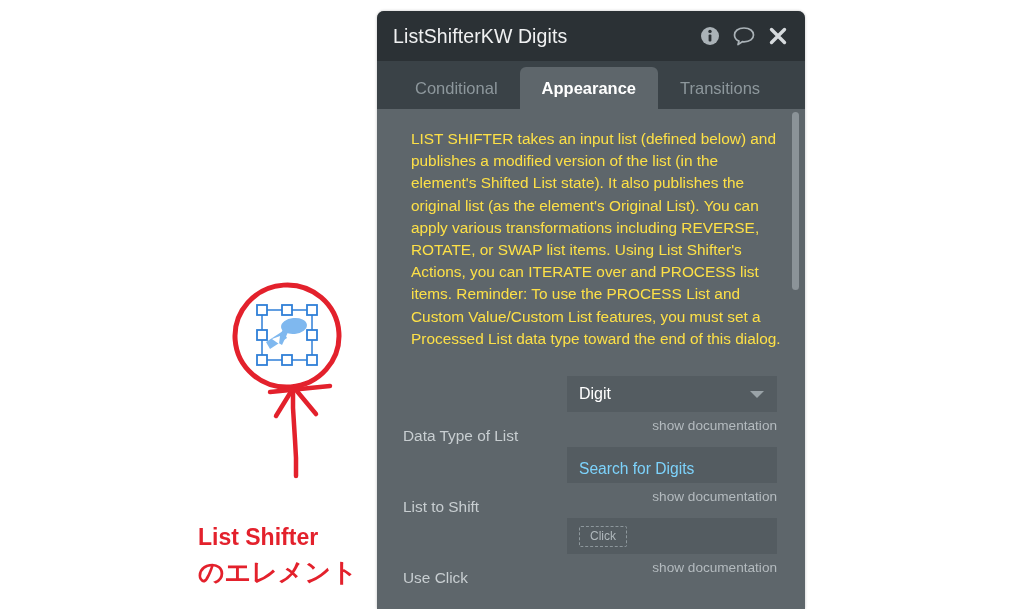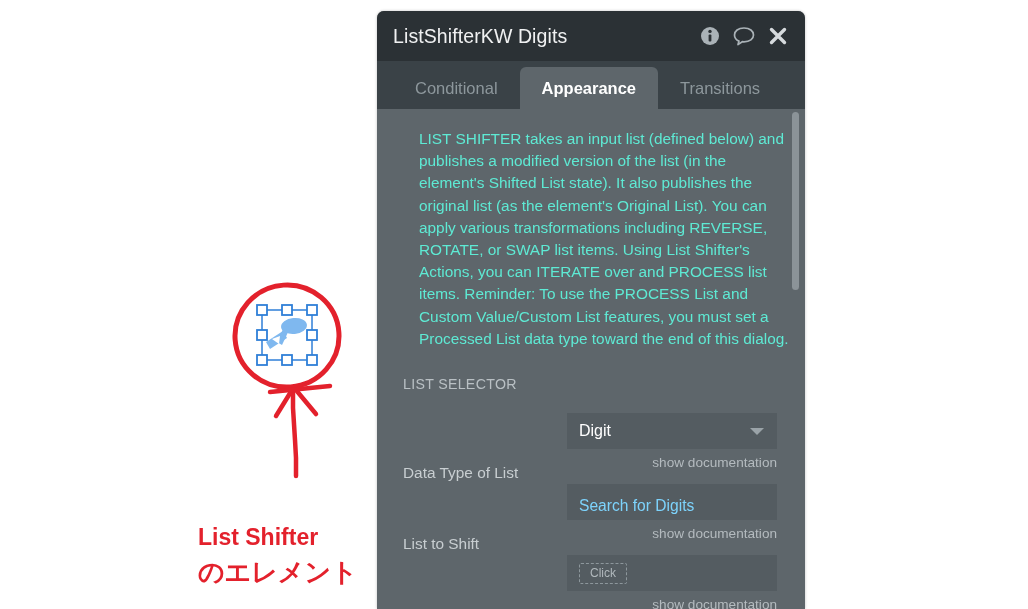--- a/index.html
+++ b/index.html
@@ -122,24 +122,24 @@
     height: 500px;
     padding: 0;
     box-sizing: border-box;
     overflow: hidden;
   }
   #body-inner {
     padding: 19px 28px 0 26px;
   }
 
   #description {
-    color: #5eead4;
+    color: #fde047;
     font-size: 15.4px;
     line-height: 22.2px;
-    margin: 0 0 26px 16px;
+    margin: 0 0 26px 8px;
     width: 375px;
   }
 
   .section-label {
     color: #b9c0c4;
     font-size: 14.2px;
     letter-spacing: 0.3px;
     margin-bottom: 21px;
   }
 
@@ -322,21 +322,20 @@
     <div class="tab">Conditional</div>
     <div class="tab active">Appearance</div>
     <div class="tab">Transitions</div>
   </div>
 
   <div id="dialog-body">
     <div id="body-inner">
 
       <p id="description">LIST SHIFTER takes an input list (defined below) and publishes a modified version of the list (in the element's Shifted List state). It also publishes the original list (as the element's Original List). You can apply various transformations including REVERSE, ROTATE, or SWAP list items. Using List Shifter's Actions, you can ITERATE over and PROCESS list items. Reminder: To use the PROCESS List and Custom Value/Custom List features, you must set a Processed List data type toward the end of this dialog.</p>
 
-      <div class="section-label">LIST SELECTOR</div>
 
       <div class="field-row">
         <div class="field-label">Data Type of List</div>
         <div class="field-control">
           <div class="input-box dropdown">
             <span>Digit</span>
           </div>
           <div class="doc-link">show documentation</div>
         </div>
       </div>

